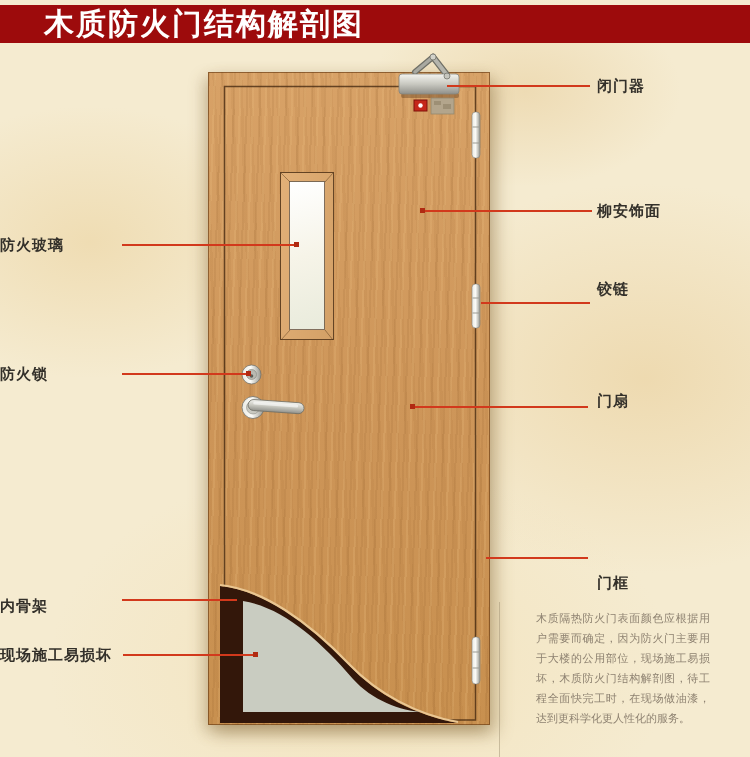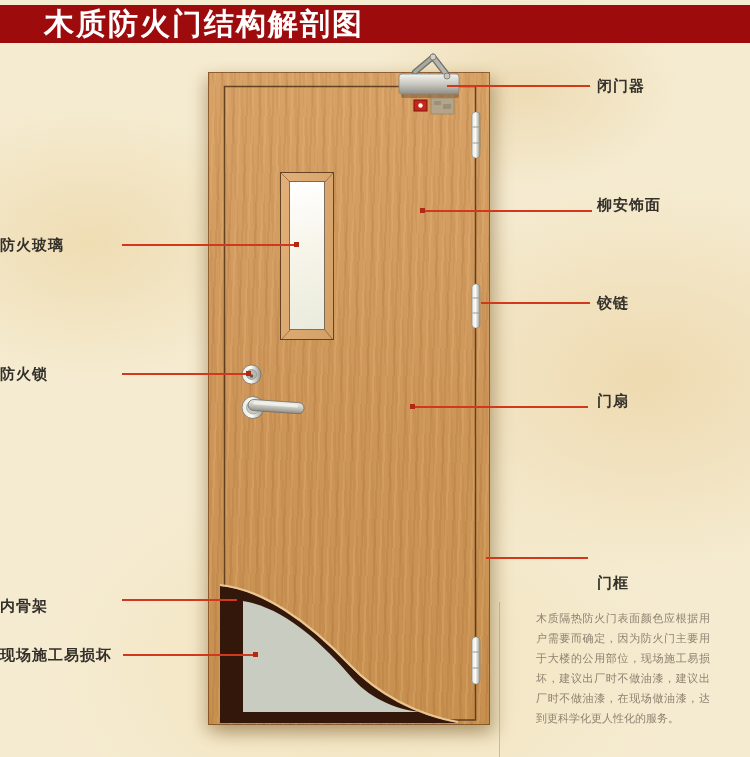--- a/index.html
+++ b/index.html
@@ -166,21 +166,21 @@
   <div class="cline" style="left:122px;top:599px;width:115px"></div>
   <div class="cline" style="left:123px;top:654px;width:134px"></div>
   <div class="cdot" style="left:253px;top:652px"></div>
 
   <div class="lbl lbl-left" style="top:236px">防火玻璃</div>
   <div class="lbl lbl-left" style="top:365px">防火锁</div>
   <div class="lbl lbl-left" style="top:597px">内骨架</div>
   <div class="lbl lbl-left" style="top:646px">现场施工易损坏</div>
 
   <div class="lbl lbl-right" style="top:77px">闭门器</div>
-  <div class="lbl lbl-right" style="top:196px">柳安饰面</div>
-  <div class="lbl lbl-right" style="top:294px">铰链</div>
+  <div class="lbl lbl-right" style="top:202px">柳安饰面</div>
+  <div class="lbl lbl-right" style="top:280px">铰链</div>
   <div class="lbl lbl-right" style="top:392px">门扇</div>
   <div class="lbl lbl-right" style="top:574px">门框</div>
 
   <div class="vrule"></div>
-  <div class="desc">木质隔热防火门表面颜色应根据用户需要而确定，因为防火门主要用于大楼的公用部位，现场施工易损坏，建议出厂时不做油漆，建议出厂时不做油漆，在现场做油漆，达到更科学化更人性化的服务。</div>
+  <div class="desc">木质隔热防火门表面颜色应根据用户需要而确定，因为防火门主要用于大楼的公用部位，现场施工易损坏，木质防火门结构解剖图，待工程全面快完工时，在现场做油漆，达到更科学化更人性化的服务。</div>
 
 </div>
 
 </body></html>

